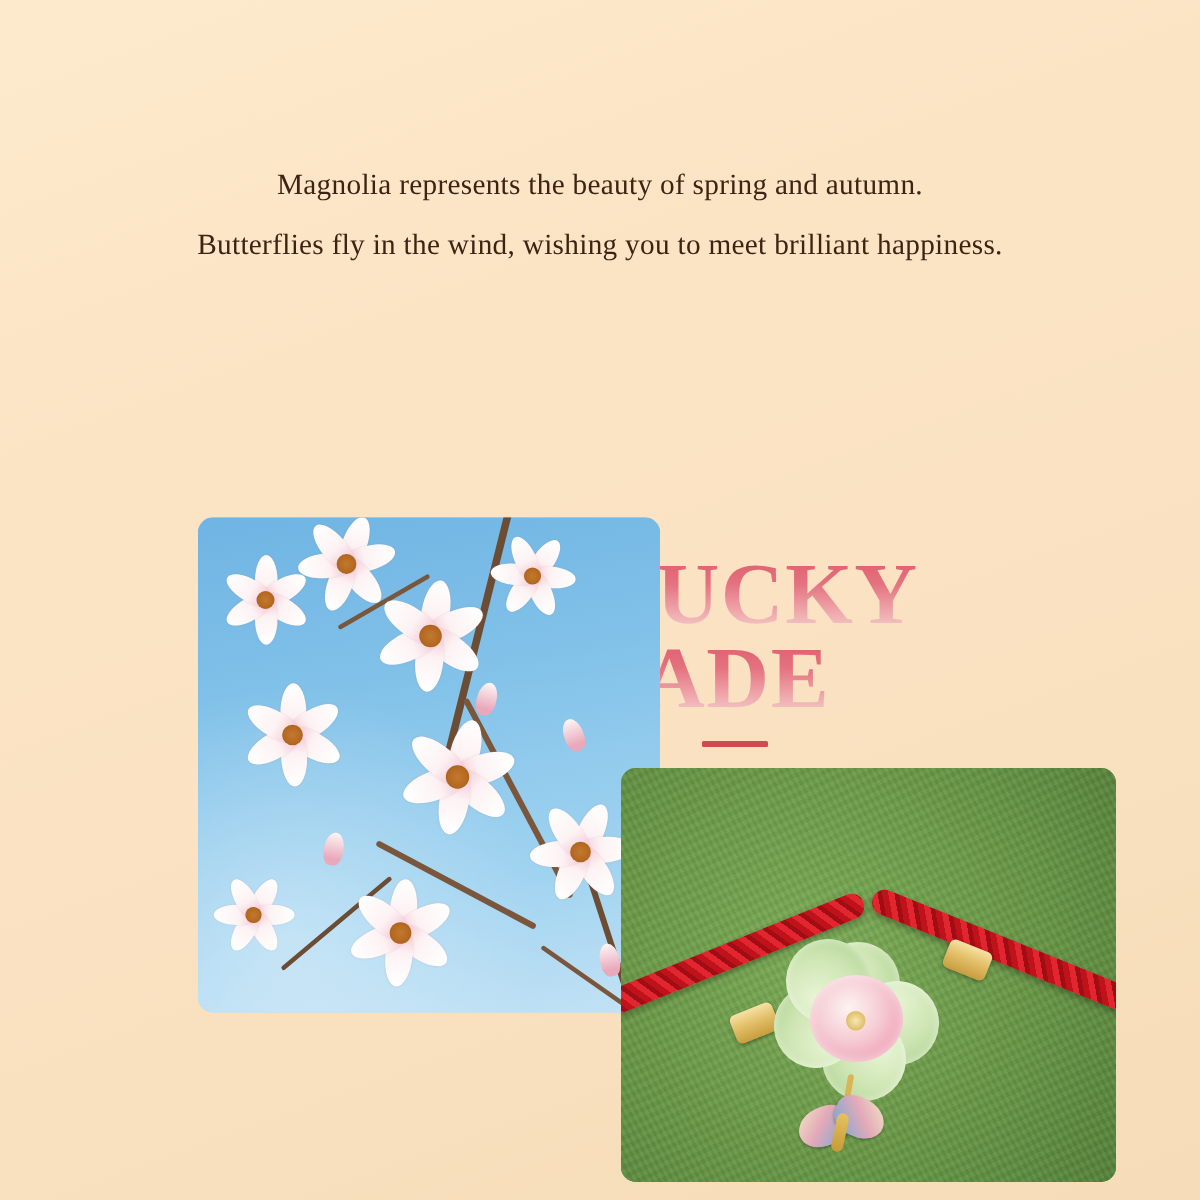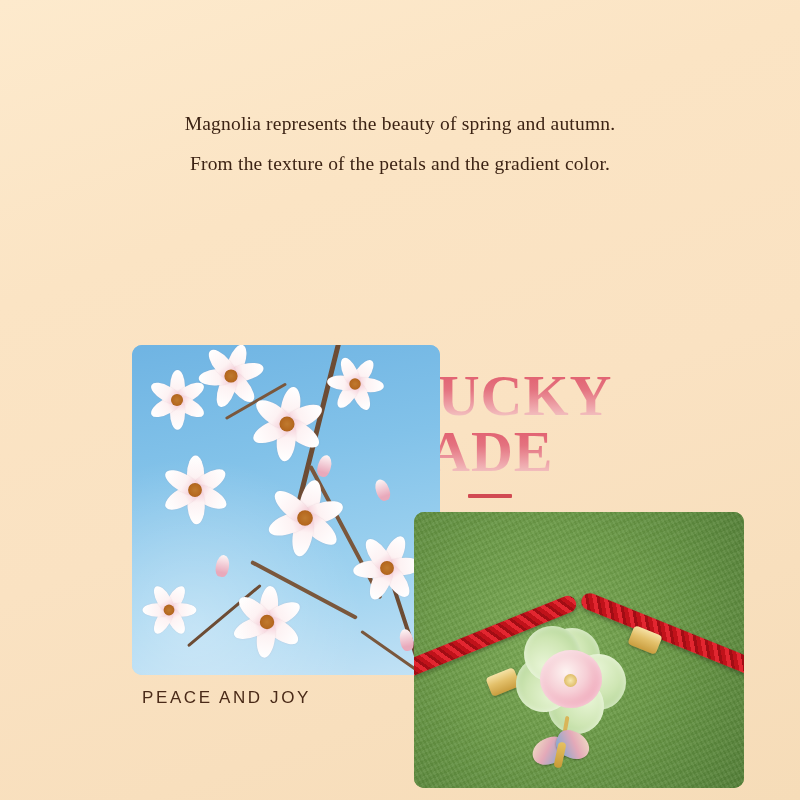--- a/index.html
+++ b/index.html
@@ -274,21 +274,21 @@
   }
 </style>
 </head>
 <body>
 
 <div class="page">
 
 
   <div class="concept">
     <div class="concept-line">Magnolia represents the beauty of spring and autumn.</div>
-    <div class="concept-line">From the texture of the petals and the gradient color.</div>
+    <div class="concept-line">Butterflies fly in the wind, wishing you to meet brilliant happiness.</div>
   </div>
 
   <div class="lucky-wrap">
     <div class="lucky-text">LUCKY</div>
     <div class="lucky-text">JADE</div>
     <div class="lucky-rule"></div>
   </div>
 
   <div class="photo-left">
     <div class="sky"></div>
@@ -416,15 +416,14 @@
     </div>
 
     <div class="charm-link"></div>
     <div class="butterfly">
       <div class="wing wing-l"></div>
       <div class="wing wing-r"></div>
       <div class="wing-body"></div>
     </div>
   </div>
 
-  <div class="caption">PEACE AND JOY</div>
 
 </div>
 
 </body></html>

